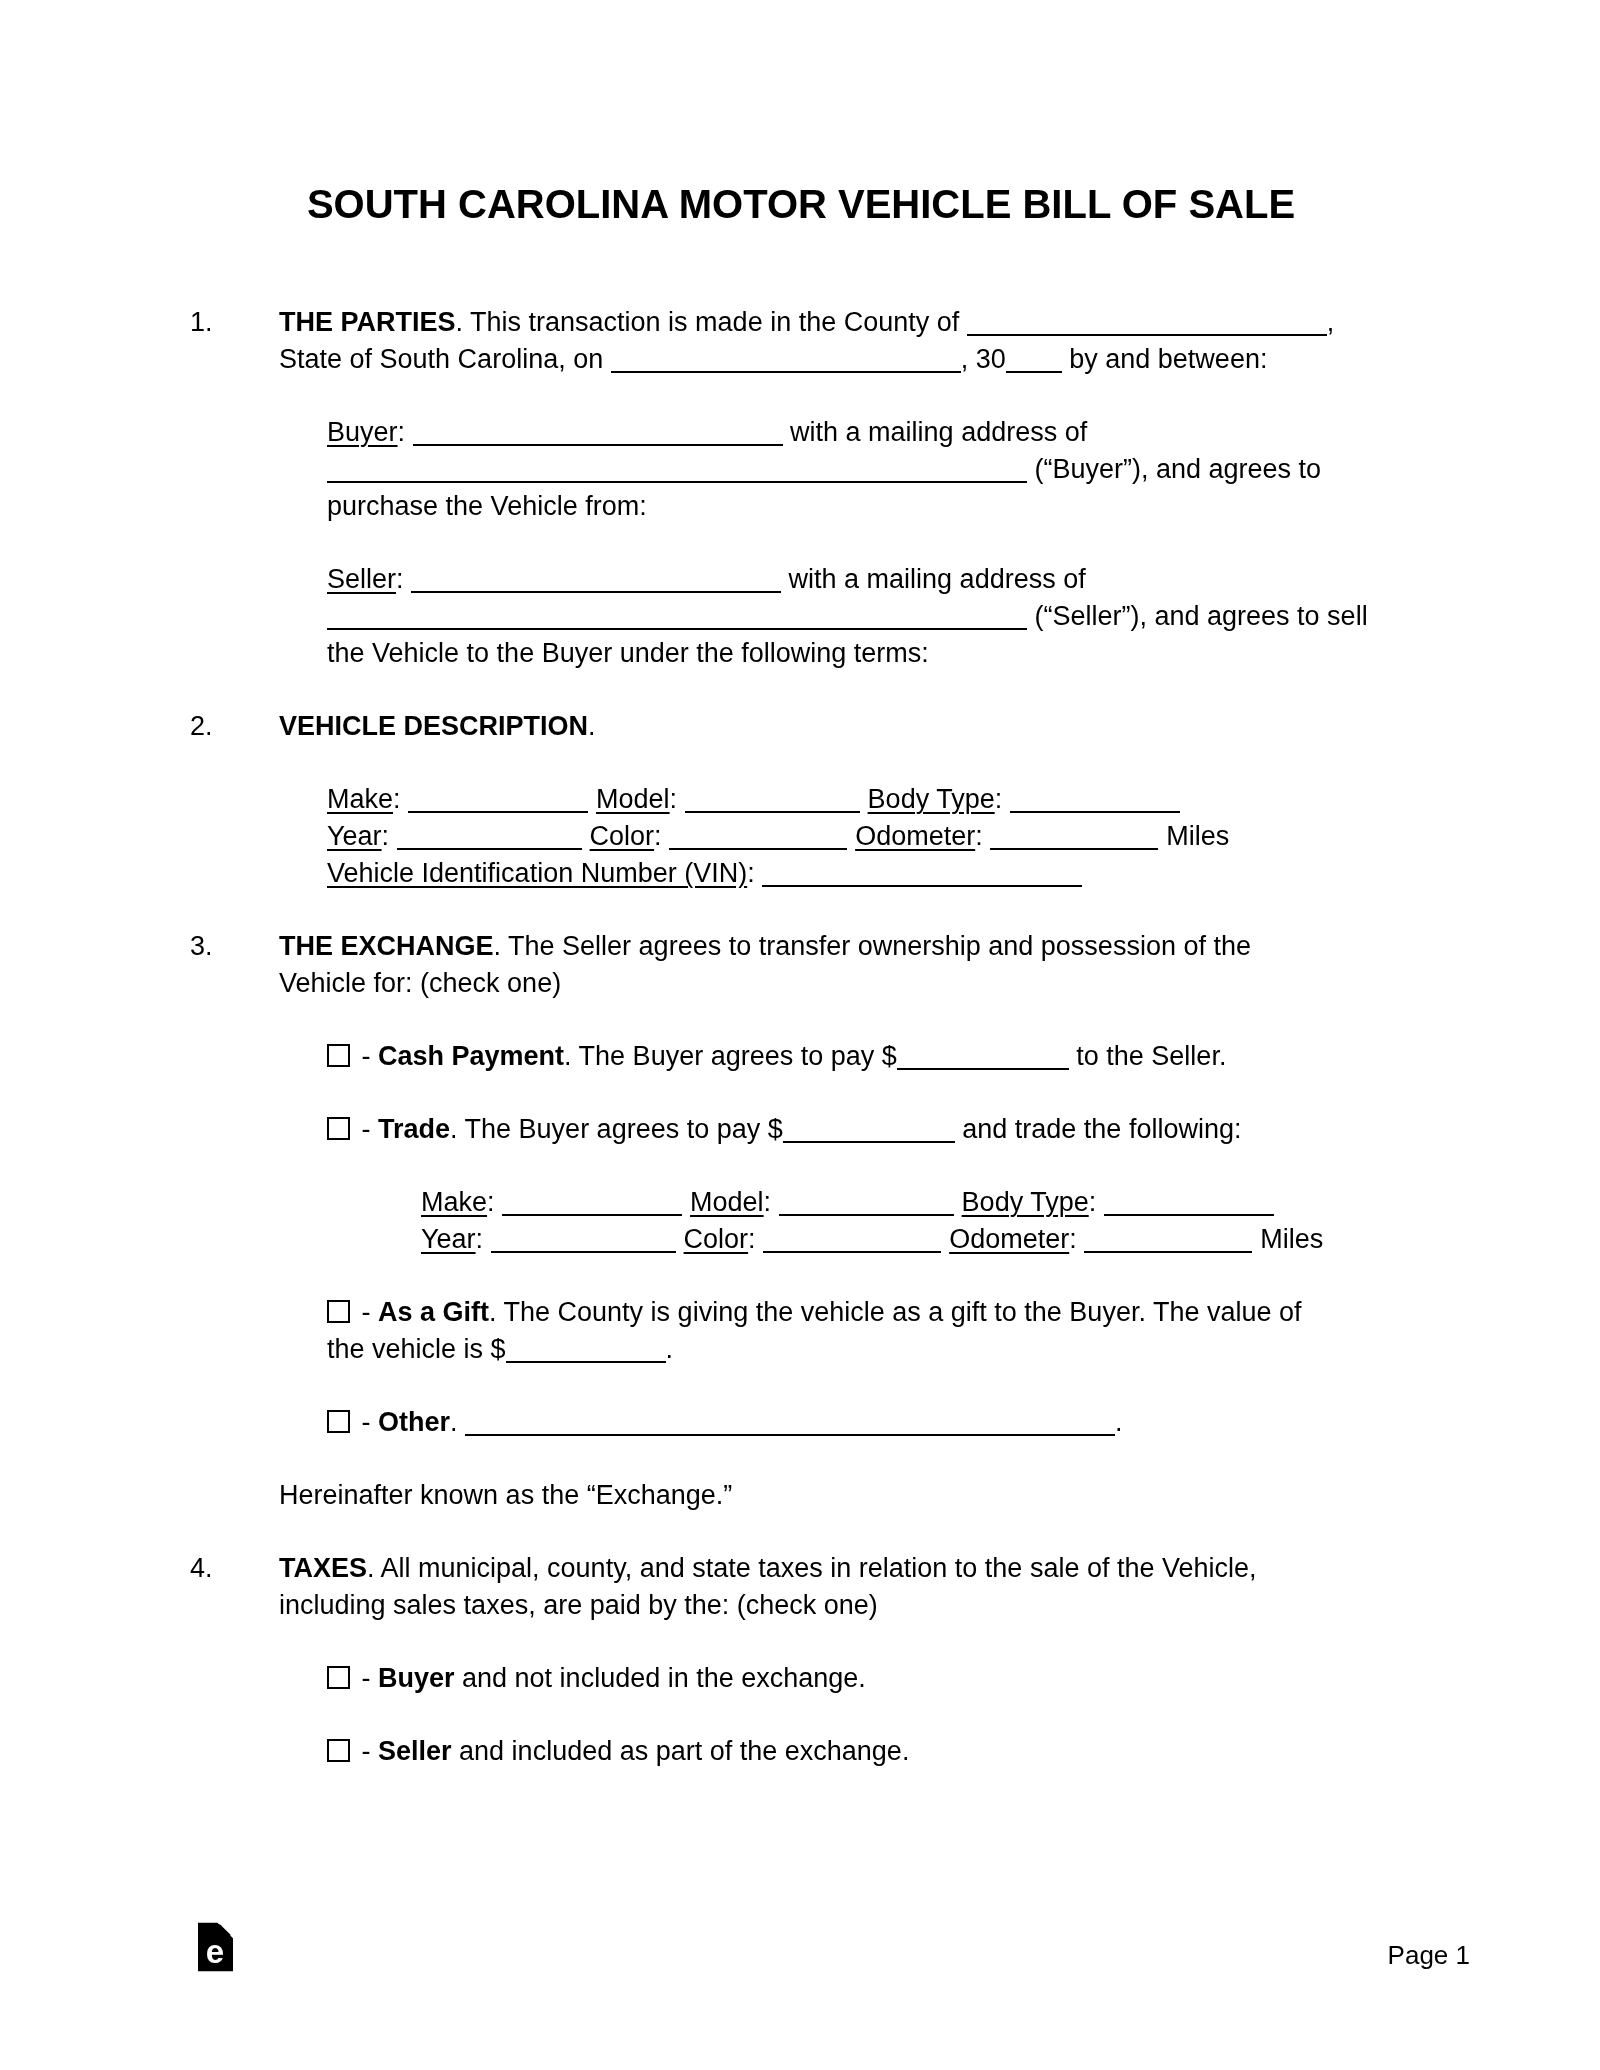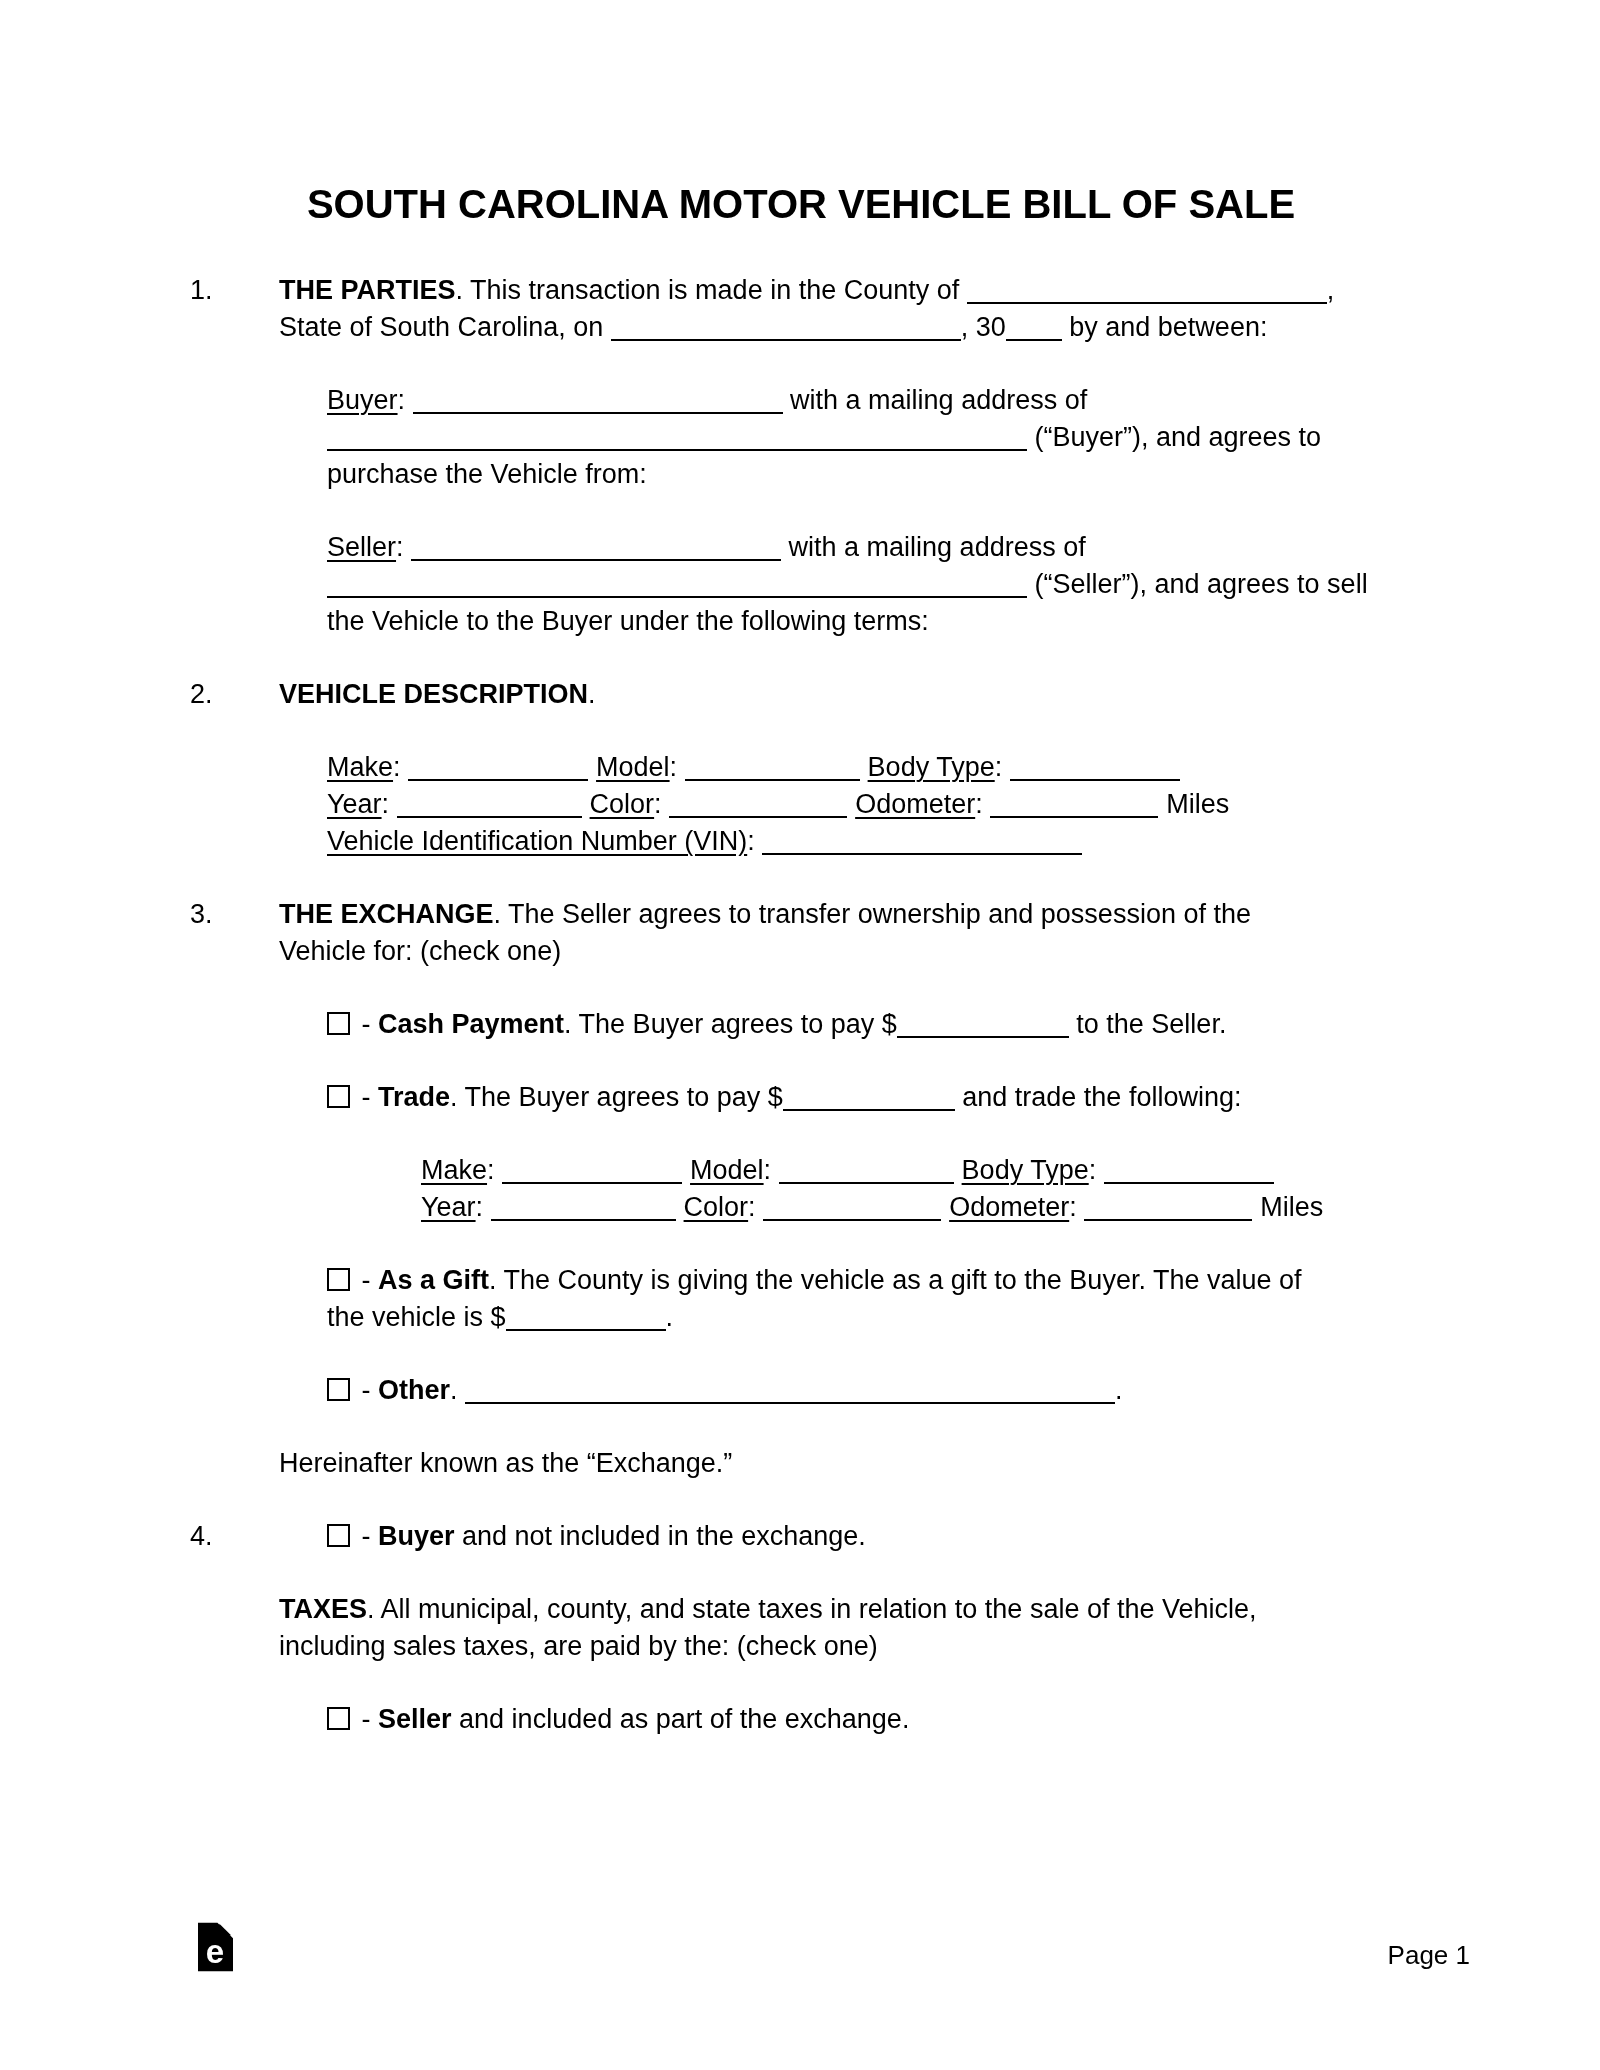--- a/index.html
+++ b/index.html
@@ -7,21 +7,21 @@
     position:relative;
     width:1600px;height:2070px;
     background:#ffffff;color:#000000;
     font-family:"Liberation Sans",sans-serif;
     font-size:27px;line-height:37px;
     overflow:hidden;
   }
   .content{padding:180px 188px 0 190px;}
   .title{
     font-size:40px;line-height:48px;font-weight:bold;
-    text-align:center;margin:0 0 44px 0;letter-spacing:0px;
+    text-align:center;margin:0 0 76px 0;letter-spacing:0px;
   }
   .item{display:flex;margin:0 0 36px 0;}
   .num{flex:0 0 45px;}
   .ibody{flex:1;min-width:0;margin-left:44px;}
   .para{margin:0 0 36px 0;}
   .para:last-child{margin-bottom:0;}
   .ind1{margin-left:48px;}
   .ind2{margin-left:142px;}
   .b{font-weight:bold;}
   .u{text-decoration:underline;text-decoration-thickness:2px;text-underline-offset:4px;}
@@ -91,24 +91,24 @@
 
         <p class="para ind1"><span class="cb" role="checkbox" aria-checked="false"></span><span> - </span><span class="b">Other</span><span>. </span><span class="blank" style="width:650px"></span><span>.</span></p>
 
         <p class="para">Hereinafter known as the “Exchange.”</p>
       </div>
     </section>
 
     <section class="item">
       <div class="num">4.</div>
       <div class="ibody">
-        <p class="para ind1"><span class="cb" role="checkbox" aria-checked="false"></span><span> - </span><span class="b">Buyer</span><span> and not included in the exchange.</span></p>
-
         <p class="para"><span class="b">TAXES</span><span>. All municipal, county, and state taxes in relation to the sale of the Vehicle,</span><br>
         <span>including sales taxes, are paid by the: (check one)</span></p>
+
+        <p class="para ind1"><span class="cb" role="checkbox" aria-checked="false"></span><span> - </span><span class="b">Buyer</span><span> and not included in the exchange.</span></p>
 
         <p class="para ind1"><span class="cb" role="checkbox" aria-checked="false"></span><span> - </span><span class="b">Seller</span><span> and included as part of the exchange.</span></p>
       </div>
     </section>
 
   </div>
 
   <svg class="footer-logo" viewBox="0 0 36 50" xmlns="http://www.w3.org/2000/svg">
     <path d="M0 0 H20 L36 16 V50 H0 Z" fill="#000000"></path>
     <path d="M22 1 L34 13 L22 13 Z" fill="#000000"></path>

